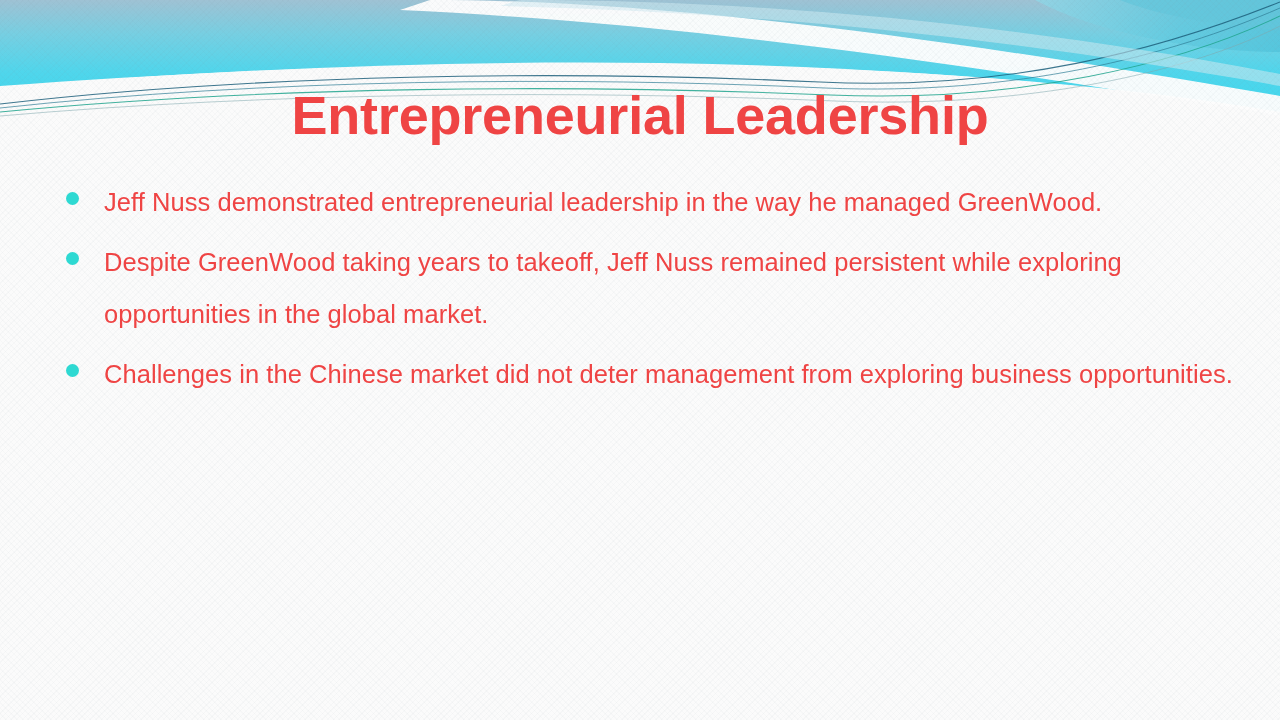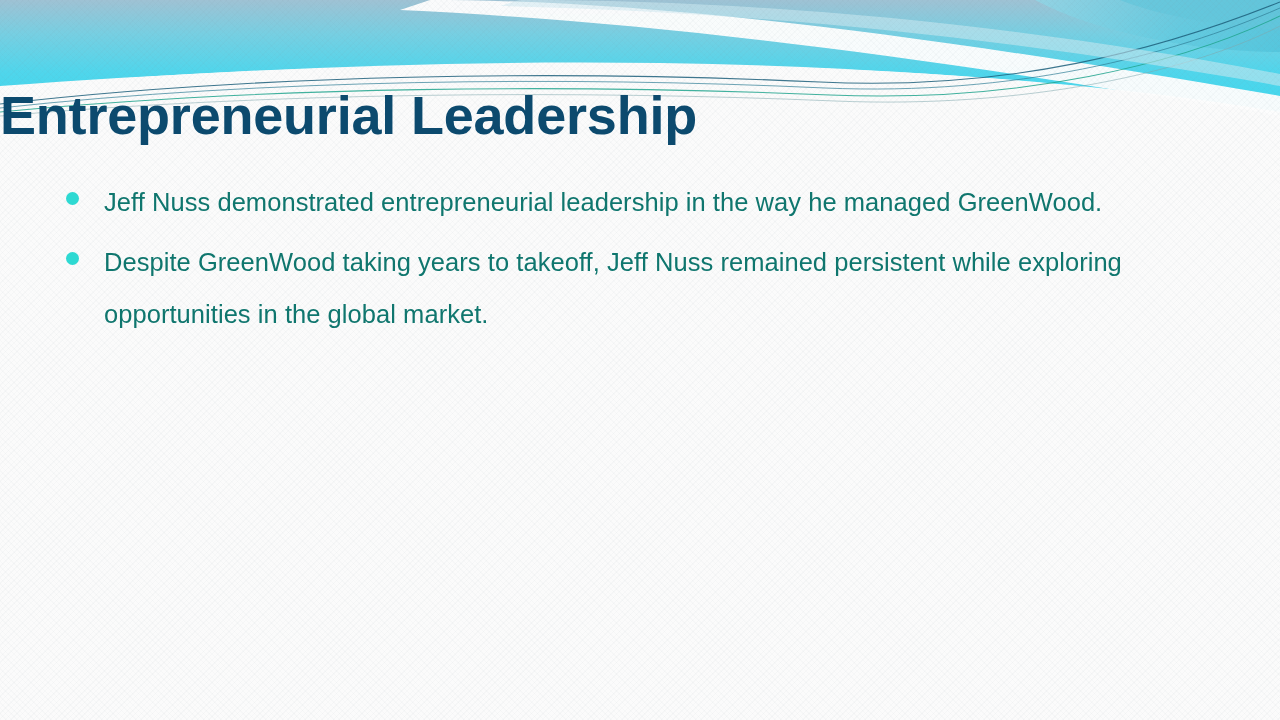--- a/index.html
+++ b/index.html
@@ -46,24 +46,25 @@
     z-index: 1;
   }
   #banner svg { display: block; }
 
   
   #title {
     position: absolute;
     top: 86px;
     left: 0;
     width: 1280px;
+    text-align: center;
     z-index: 4;
     font-size: 54px;
     font-weight: bold;
-    color: #0c4a6e;
+    color: #ef4444;
     letter-spacing: -0.2px;
     line-height: 1.1;
   }
 
   
   #body {
     position: absolute;
     top: 176px;
     left: 66px;
     width: 1168px;
@@ -87,21 +88,21 @@
     display: block;
     width: 13px;
     height: 13px;
     border-radius: 50%;
     background: #2ed9d2;
   }
 
   .bullet-text {
     flex: 1 1 auto;
     font-size: 25.5px;
-    color: #0f766e;
+    color: #ef4444;
     line-height: 52px;
     letter-spacing: 0.05px;
   }
 </style>
 </head>
 <body>
 
 <div id="slide">
 
   <div id="banner">
@@ -155,17 +156,23 @@
     </div>
 
     <div class="bullet-row">
       <span class="bullet-marker">
         <span class="bullet-dot"></span>
       </span>
       <span class="bullet-text">Despite GreenWood taking years to takeoff, Jeff Nuss remained persistent while exploring opportunities in the global market.</span>
     </div>
 
 
+    <div class="bullet-row">
+      <span class="bullet-marker">
+        <span class="bullet-dot"></span>
+      </span>
+      <span class="bullet-text">Challenges in the Chinese market did not deter management from exploring business opportunities.</span>
+    </div>
 
   </div>
 
   <div id="texture"></div>
 </div>
 
 </body></html>

